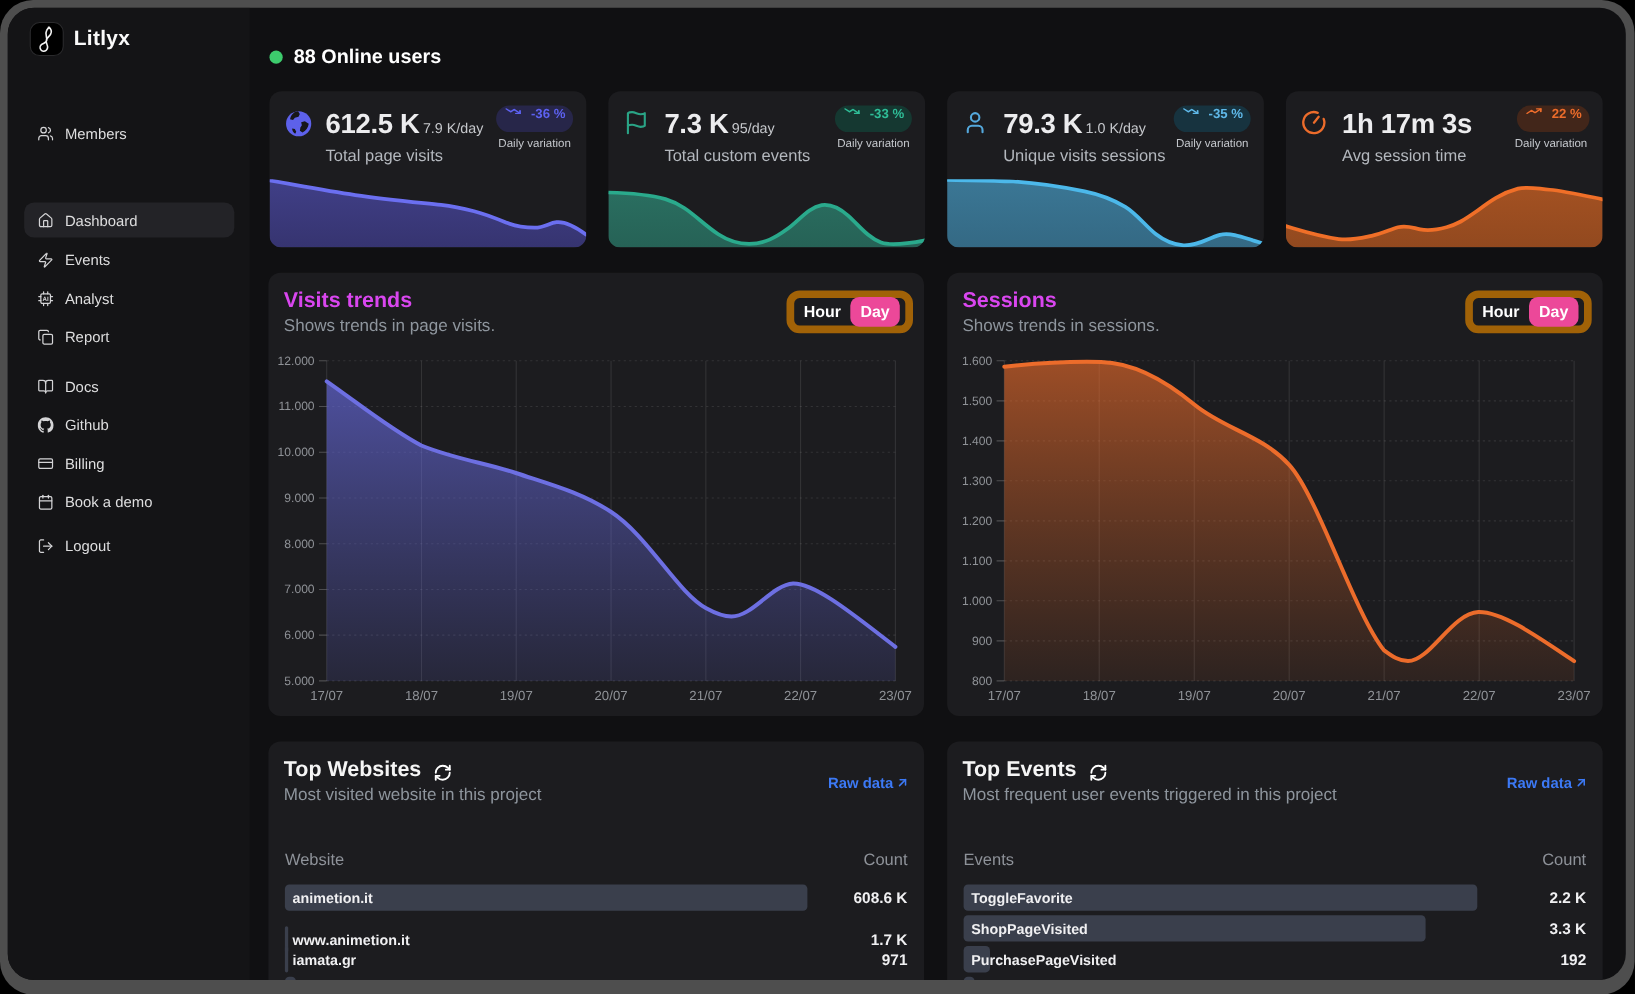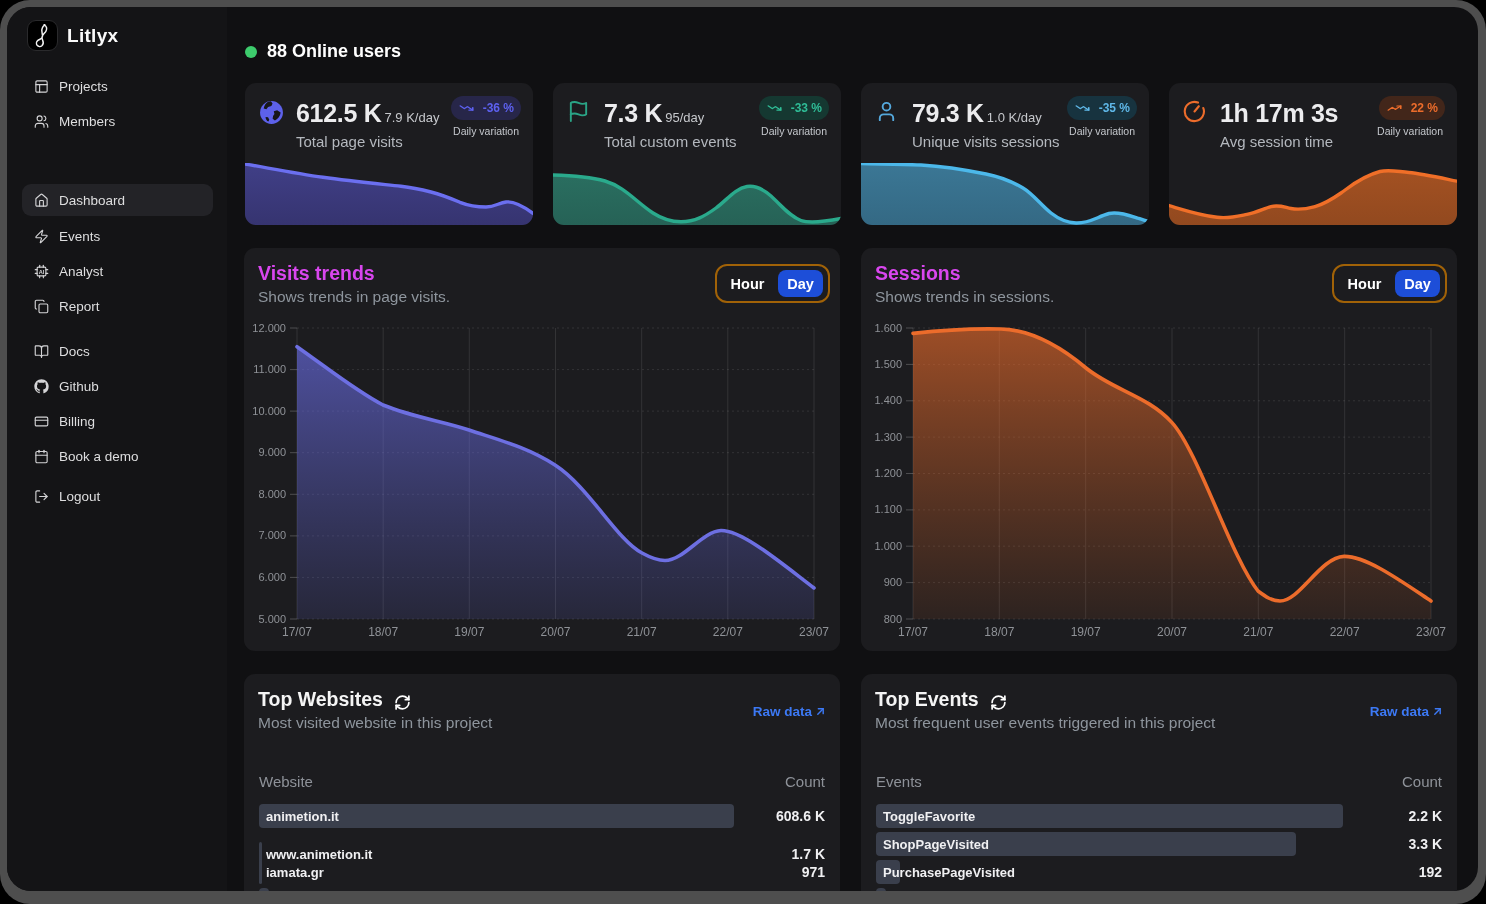--- a/index.html
+++ b/index.html
@@ -13,30 +13,30 @@
 .mic{margin-left:12px;display:flex;align-items:center}
 .mil{margin-left:10px;font-size:13.5px;color:#dededf}
 .online{position:absolute;left:238px;top:34px;display:flex;align-items:center}
 .dot{width:12px;height:12px;border-radius:50%;background:#3dcc6d;margin-right:10px}
 .online span{font-size:18px;font-weight:bold;color:#fff}
 .scard{position:absolute;top:76px;width:288px;height:142px;background:#1c1c1f;border-radius:11px;overflow:hidden}
 .sicon{position:absolute;left:14px;top:17px}
 .snum{position:absolute;left:51px;top:16px;font-size:25px;font-weight:bold;color:#ececee;letter-spacing:-.3px;white-space:nowrap}
 .per{font-size:13px;font-weight:normal;letter-spacing:0;color:#c6c8cc;margin-left:3px}
 .slab{position:absolute;left:51px;top:50px;font-size:15px;color:#b4b8be;white-space:nowrap}
-.sbadge{position:absolute;right:12px;top:13px;height:24px;border-radius:12px;display:flex;align-items:center;padding:0 7px;font-size:12px;font-weight:bold}
+.sbadge{position:absolute;right:12px;top:13px;height:24px;border-radius:12px;display:flex;align-items:flex-start;padding:0 7px;font-size:12px;font-weight:bold}
 .sbadge svg{margin-right:9px;margin-left:1px}
 .sdaily{position:absolute;right:14px;top:42px;font-size:10.5px;color:#c4c7cc}
 .spark{position:absolute;left:0;bottom:0}
 .ccard{position:absolute;top:241px;width:596px;height:403px;background:#1c1c1f;border-radius:11px;overflow:hidden}
 .cctitle{position:absolute;left:14px;top:14px;font-size:19.5px;font-weight:bold;color:#d946ef}
 .ccsub{position:absolute;left:14px;top:40px;font-size:15.5px;color:#8e959d}
-.toggle{position:absolute;right:10px;top:16px;width:115px;height:39px;border:2px solid #a16207;border-radius:12px;display:flex;align-items:center}
+.toggle{position:absolute;right:10px;top:16px;width:115px;height:39px;border:7px solid #a16207;border-radius:12px;display:flex;align-items:center}
 .thour{flex:1;text-align:center;font-size:14.5px;font-weight:bold;color:#fff}
-.tday{width:45px;height:27px;margin-right:5px;background:#1d4ed8;border-radius:8px;color:#fff;font-size:14.5px;font-weight:bold;display:flex;align-items:center;justify-content:center}
+.tday{width:45px;height:27px;margin-right:5px;background:#ec4899;border-radius:8px;color:#fff;font-size:14.5px;font-weight:bold;display:flex;align-items:center;justify-content:center}
 .chart{position:absolute;left:0;top:72px}
 .chart text{font-family:"Liberation Sans",sans-serif}
 .tcard{position:absolute;top:667px;width:596px;height:300px;background:#1c1c1f;border-radius:11px}
 .tctitle{position:absolute;left:14px;top:14px;font-size:19.5px;font-weight:bold;color:#f5f5f5;display:flex;align-items:flex-end}
 .ref{margin-left:11px;display:flex;align-items:center}
 .raw{position:absolute;right:13px;top:30px;font-size:13.5px;font-weight:bold;color:#3c79f5;display:flex;align-items:center;gap:2px}
 .tcsub{position:absolute;left:14px;top:40px;font-size:15.5px;color:#8e959d}
 .thead{position:absolute;left:15px;right:15px;top:99px;display:flex;justify-content:space-between;font-size:15px;color:#8e9299}
 .trow{position:absolute;left:15px;right:15px;height:24px}
 .tbar{position:absolute;left:0;top:0;height:24px;background:#3a3f4c;border-radius:4px}
@@ -46,30 +46,20 @@
 <body>
 <div class="frame"></div>
 <div class="app">
 <div class="sidebar">
 <div class="logo">
         <svg width="21" height="26" viewBox="0 0 24 30" fill="none" stroke="#f2f2f2" stroke-width="1.7" stroke-linejoin="round" stroke-linecap="round">
           <path d="M13.8 2.1c2.9 1.2 3.8 4.4 2.3 7.1-1.2 2.3-3.5 3.6-4.4 6-.6 1.8-.2 3.5.6 5.2.9 2 .7 4.3-1 5.8-1.7 1.4-4.1 1.1-5.5-.6-1.3-1.7-.9-4.2.9-5.6 1.5-1.1 3.6-1.3 4.7-3 1-1.5.7-3.4.2-5.1-.6-2.2-.8-4.6.3-6.6.7-1.4 1.7-2.5 2.9-3.2z"></path>
         </svg>
       </div>
 <div class="brand">Litlyx</div>
-<div class="mi" style="top:63px">
-        <span class="mic">
-          <svg width="15" height="15" viewBox="0 0 24 24" fill="none" stroke="currentColor" stroke-width="1.8" stroke-linecap="round" stroke-linejoin="round" style="color:#d4d4d6">
-            <rect x="3" y="3" width="18" height="18" rx="2"></rect>
-            <path d="M3 9h18"></path>
-            <path d="M9 21V9"></path>
-          </svg>
-        </span>
-        <span class="mil">Projects</span>
-      </div>
 <div class="mi" style="top:98px">
         <span class="mic">
           <svg width="15" height="15" viewBox="0 0 24 24" fill="none" stroke="currentColor" stroke-width="1.8" stroke-linecap="round" stroke-linejoin="round" style="color:#d4d4d6">
             <path d="M16 21v-2a4 4 0 0 0-4-4H6a4 4 0 0 0-4 4v2"></path>
             <circle cx="9" cy="7" r="4"></circle>
             <path d="M22 21v-2a4 4 0 0 0-3-3.87"></path>
             <path d="M16 3.13a4 4 0 0 1 0 7.75"></path>
           </svg>
         </span>
         <span class="mil">Members</span>

